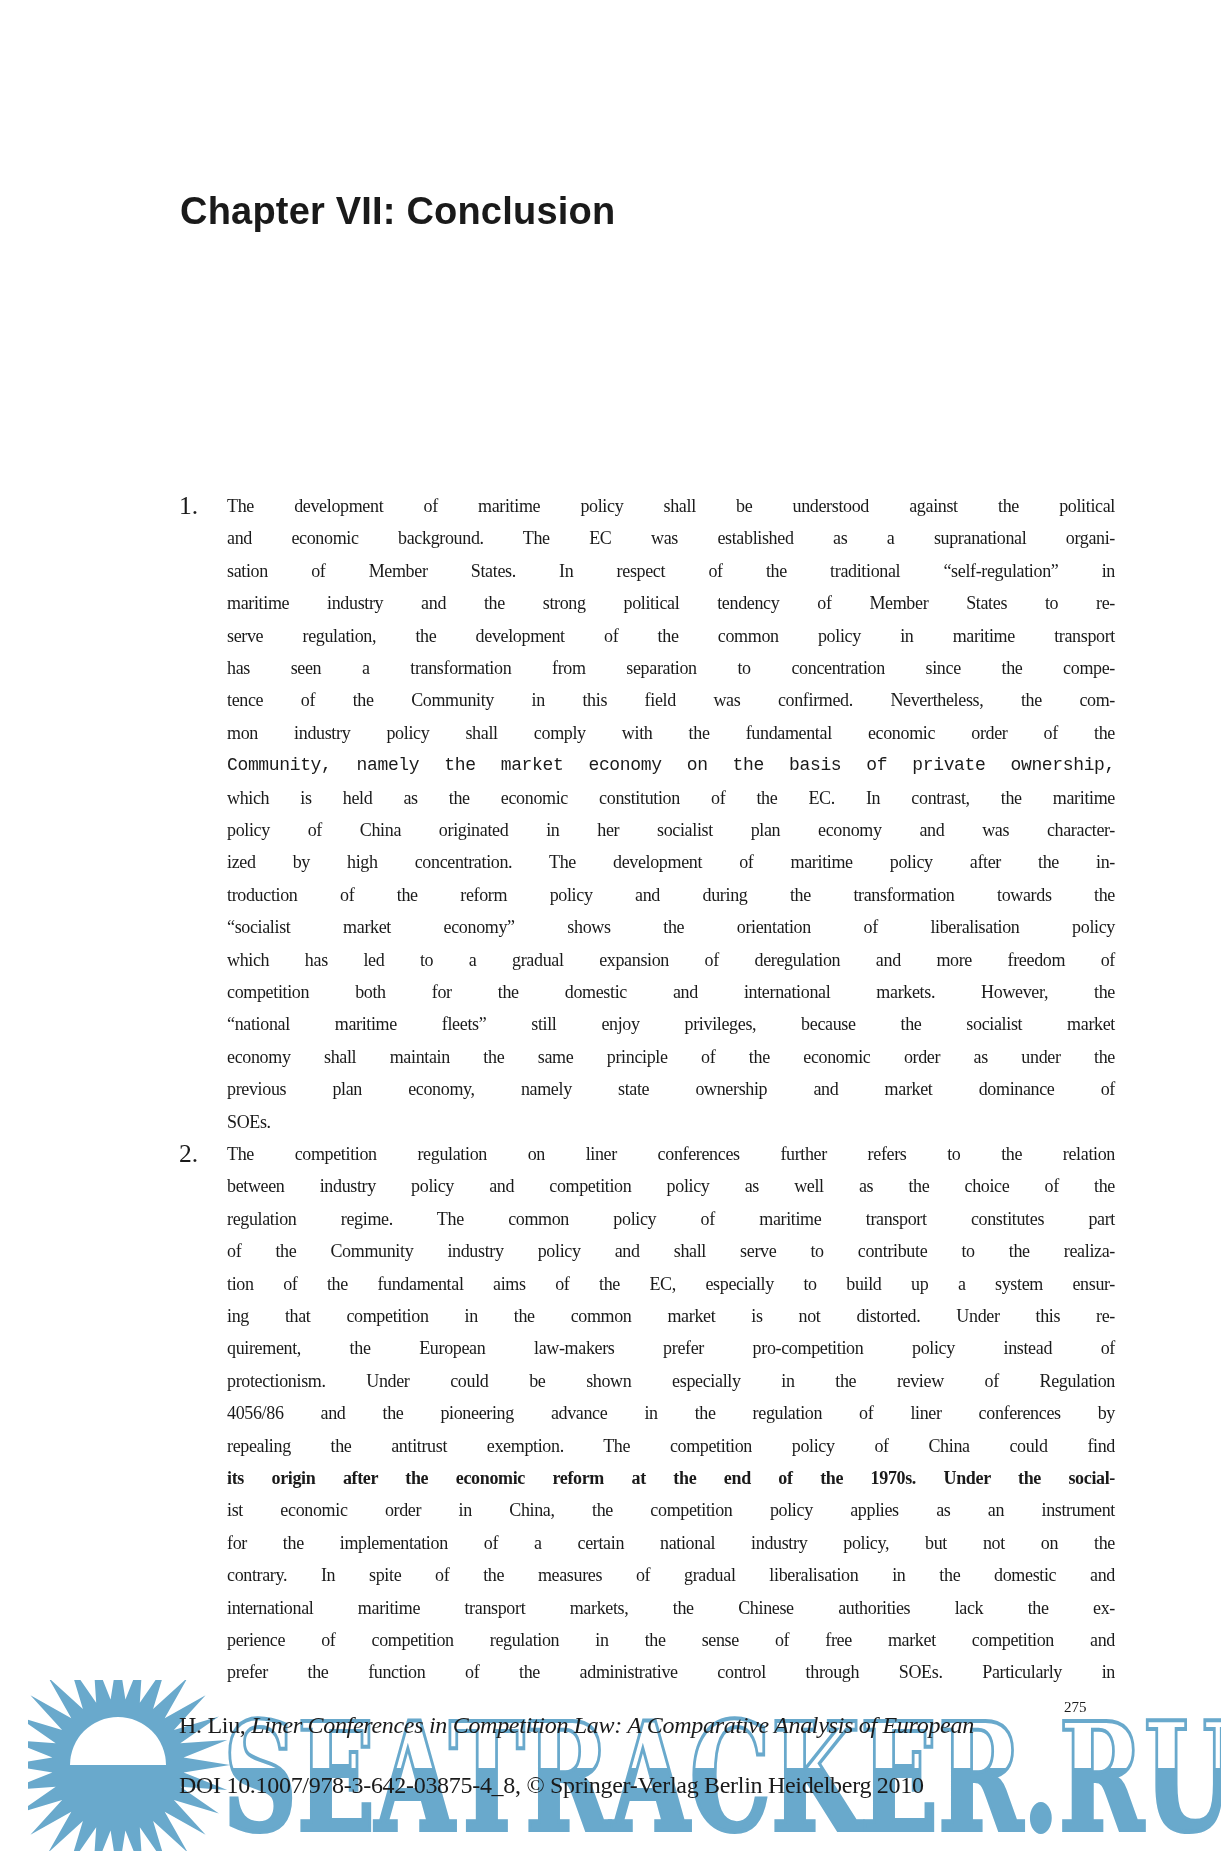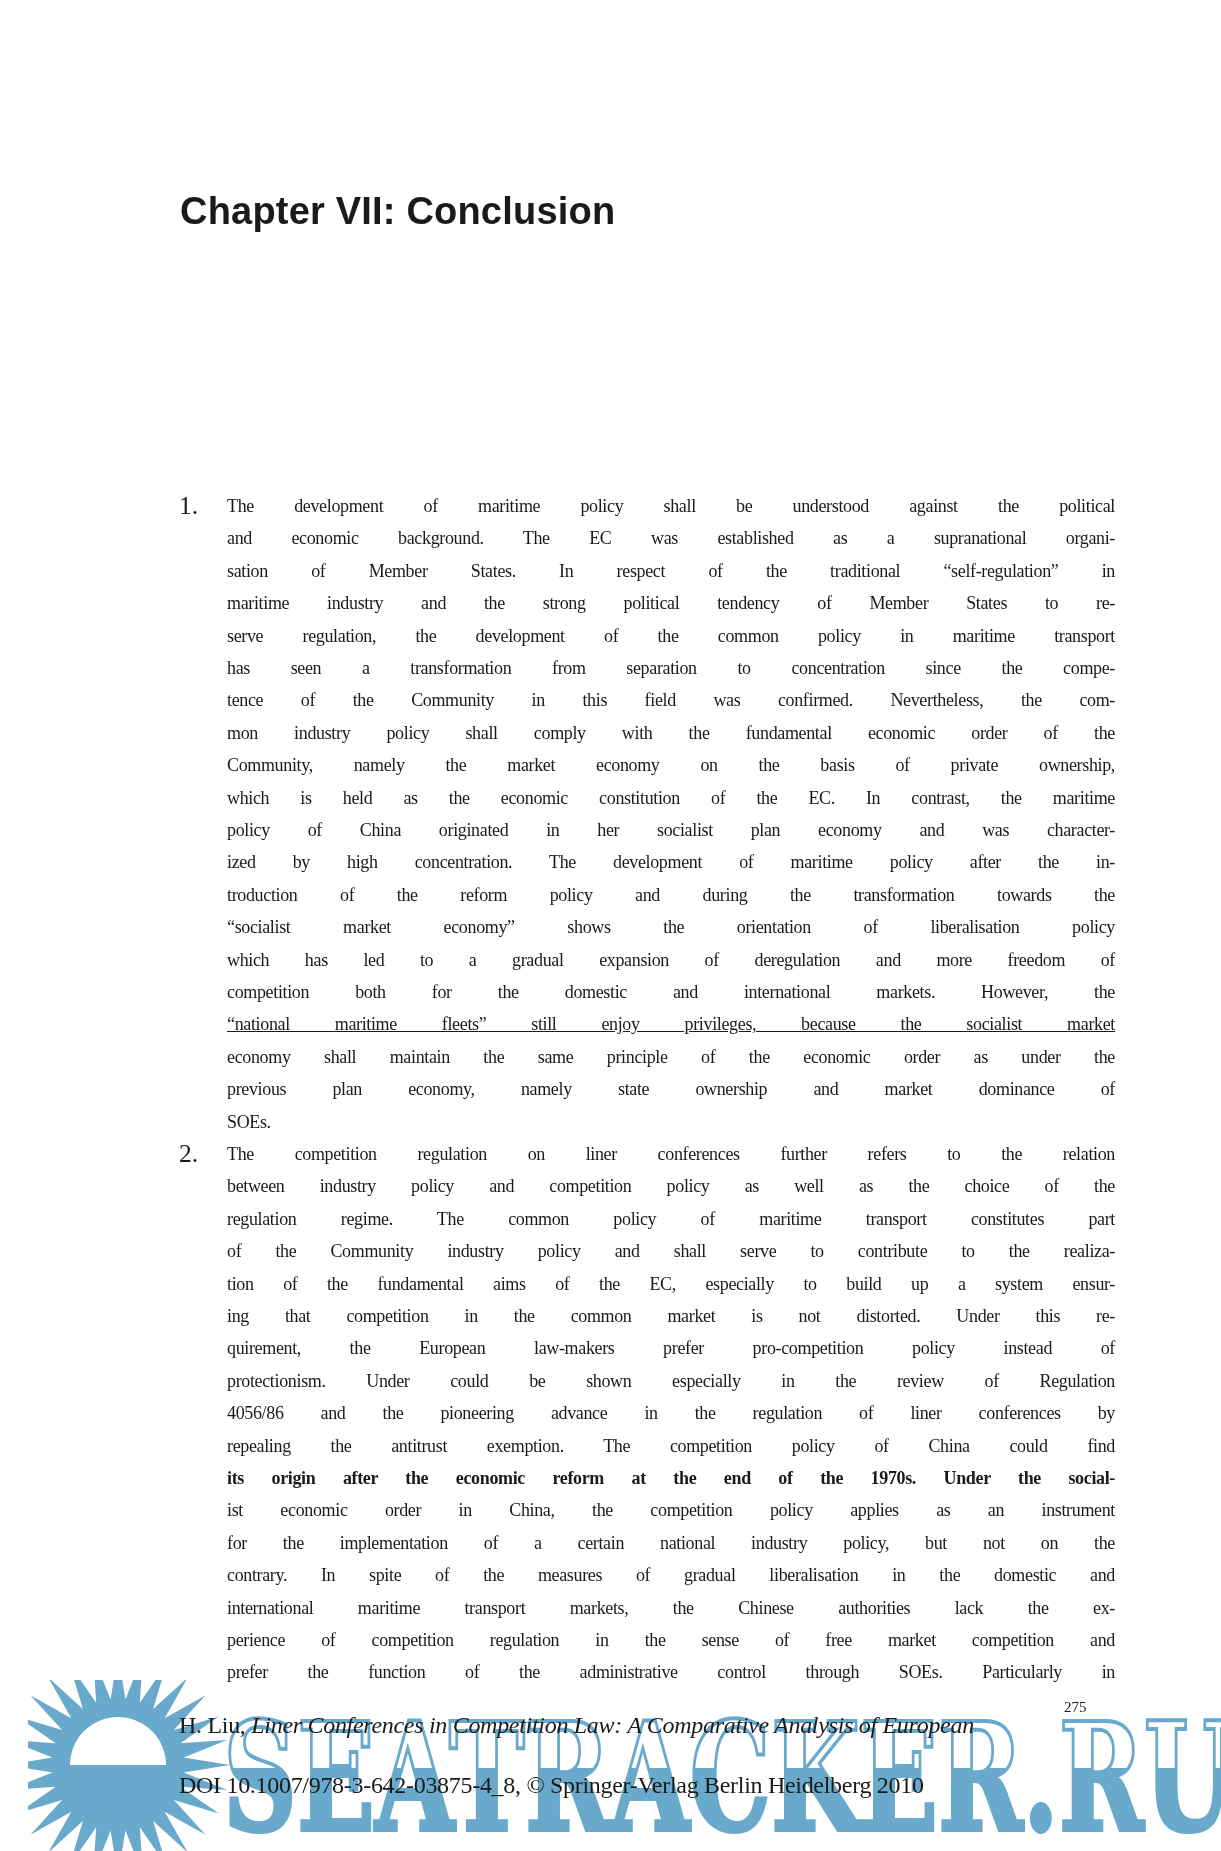--- a/index.html
+++ b/index.html
@@ -46,29 +46,29 @@
     <div class="item-num" id="num-0" style="top: 490px;">1.</div>
     <div class="item-num" id="num-1" style="top: 1138px;">2.</div>
   <div class="line" style="top: 490px;">The development of maritime policy shall be understood against the political</div>
       <div class="line" style="top: 522.4px;">and economic background. The EC was established as a supranational organi-</div>
       <div class="line" style="top: 554.8px;">sation of Member States. In respect of the traditional “self-regulation” in</div>
       <div class="line" style="top: 587.2px;">maritime industry and the strong political tendency of Member States to re-</div>
       <div class="line" style="top: 619.6px;">serve regulation, the development of the common policy in maritime transport</div>
       <div class="line" style="top: 652px;">has seen a transformation from separation to concentration since the compe-</div>
       <div class="line" style="top: 684.4px;">tence of the Community in this field was confirmed. Nevertheless, the com-</div>
       <div class="line" style="top: 716.8px;">mon industry policy shall comply with the fundamental economic order of the</div>
-      <div class="line" style="top: 749.2px;">Community, namely the market economy on the basis of private ownership,</div>
+      <div class="line" style="top: 749.2px; font-family: Liberation Mono, monospace;">Community, namely the market economy on the basis of private ownership,</div>
       <div class="line" style="top: 781.6px;">which is held as the economic constitution of the EC. In contrast, the maritime</div>
       <div class="line" style="top: 814px;">policy of China originated in her socialist plan economy and was character-</div>
       <div class="line" style="top: 846.4px;">ized by high concentration. The development of maritime policy after the in-</div>
       <div class="line" style="top: 878.8px;">troduction of the reform policy and during the transformation towards the</div>
       <div class="line" style="top: 911.2px;">“socialist market economy” shows the orientation of liberalisation policy</div>
       <div class="line" style="top: 943.6px;">which has led to a gradual expansion of deregulation and more freedom of</div>
       <div class="line" style="top: 976px;">competition both for the domestic and international markets. However, the</div>
-      <div class="line" style="top: 1008.4px; text-decoration: underline;">“national maritime fleets” still enjoy privileges, because the socialist market</div>
+      <div class="line" style="top: 1008.4px;">“national maritime fleets” still enjoy privileges, because the socialist market</div>
       <div class="line" style="top: 1040.8px;">economy shall maintain the same principle of the economic order as under the</div>
       <div class="line" style="top: 1073.2px;">previous plan economy, namely state ownership and market dominance of</div>
       <div class="line last" style="top: 1105.6px;">SOEs.</div>
       <div class="line" style="top: 1138px;">The competition regulation on liner conferences further refers to the relation</div>
       <div class="line" style="top: 1170.4px;">between industry policy and competition policy as well as the choice of the</div>
       <div class="line" style="top: 1202.8px;">regulation regime. The common policy of maritime transport constitutes part</div>
       <div class="line" style="top: 1235.2px;">of the Community industry policy and shall serve to contribute to the realiza-</div>
       <div class="line" style="top: 1267.6px;">tion of the fundamental aims of the EC, especially to build up a system ensur-</div>
       <div class="line" style="top: 1300px;">ing that competition in the common market is not distorted. Under this re-</div>
       <div class="line" style="top: 1332.4px;">quirement, the European law-makers prefer pro-competition policy instead of</div>

